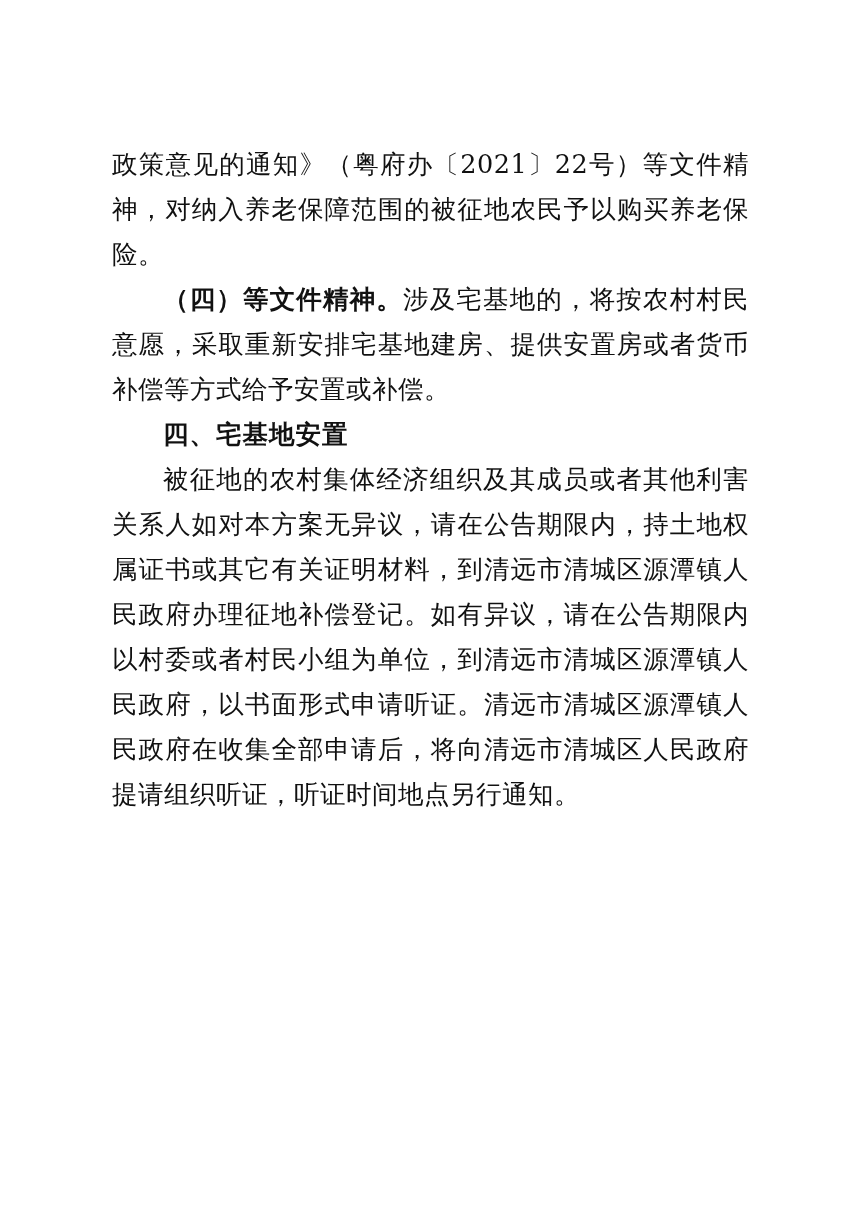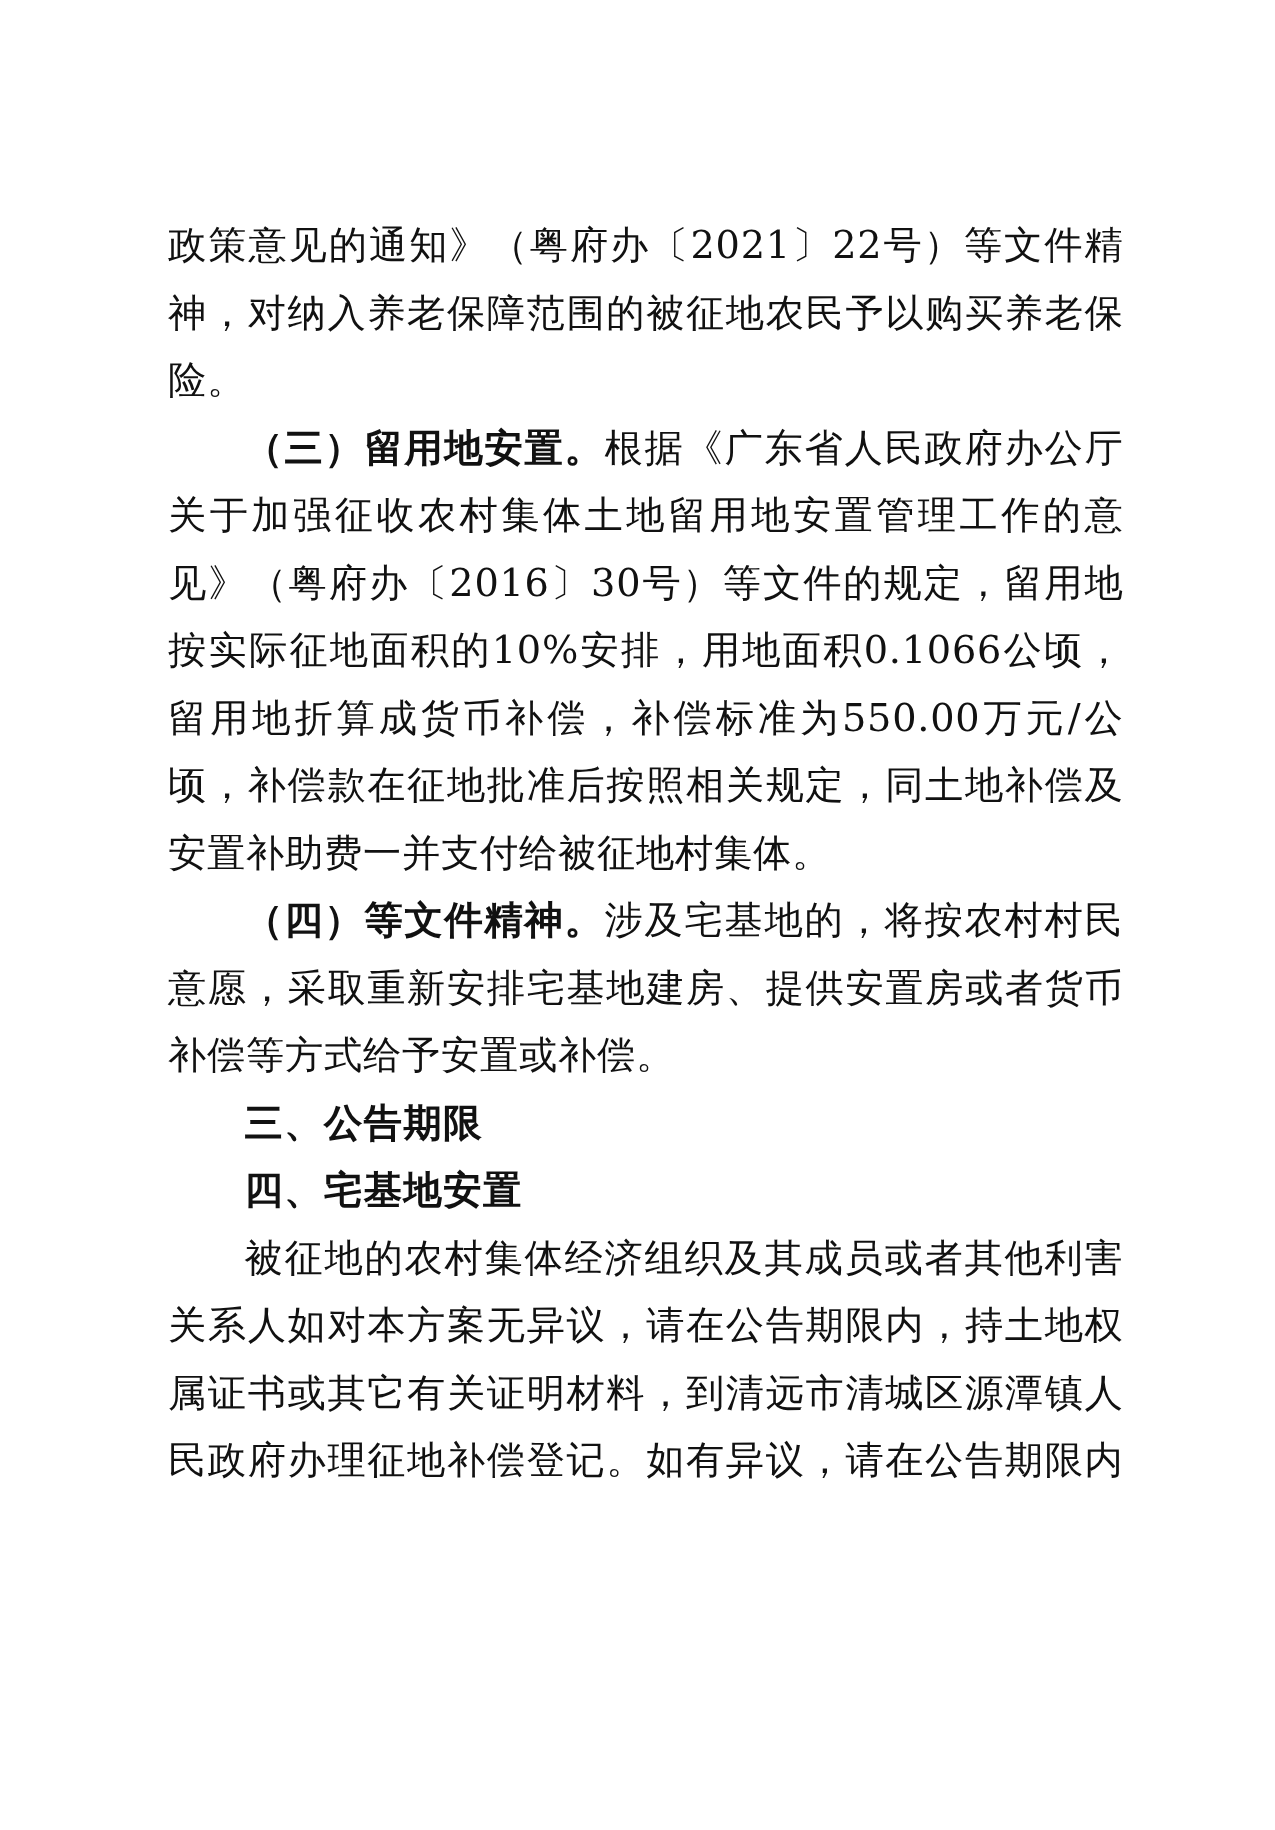--- a/index.html
+++ b/index.html
@@ -76,25 +76,23 @@
 </style>
 </head>
 <body>
 
 <div class="page">
 
   <div class="body-col">
 
     <p class="para">政策意见的通知》（粤府办〔2021〕22号）等文件精神，对纳入养老保障范围的被征地农民予以购买养老保险。</p>
 
-    <p class="para indent"><span class="lead">（三）留用地安置。</span><span>根据《广东省人民政府办公厅关于加强征收农村集体土地留用地安置管理工作的意见》（粤府办〔2016〕30号）等文件的规定，留用地按实际征地面积的10%安排，用地面积0.1066公顷，留用地折算成货币补偿，补偿标准为550.00万元/公顷，补偿款在征地批准后按照相关规定，同土地补偿及安置补助费一并支付给被征地村集体。</span></p>
 
     <p class="para indent"><span class="lead">（四）等文件精神。</span><span>涉及宅基地的，将按农村村民意愿，采取重新安排宅基地建房、提供安置房或者货币补偿等方式给予安置或补偿。</span></p>
 
-    <h2 class="heading">三、公告期限</h2>
 
 
     <h2 class="heading">四、宅基地安置</h2>
 
     <p class="para indent">被征地的农村集体经济组织及其成员或者其他利害关系人如对本方案无异议，请在公告期限内，持土地权属证书或其它有关证明材料，到清远市清城区源潭镇人民政府办理征地补偿登记。如有异议，请在公告期限内以村委或者村民小组为单位，到清远市清城区源潭镇人民政府，以书面形式申请听证。清远市清城区源潭镇人民政府在收集全部申请后，将向清远市清城区人民政府提请组织听证，听证时间地点另行通知。</p>
 
   </div>
 
   <div class="page-number">- 2 -</div>
 

